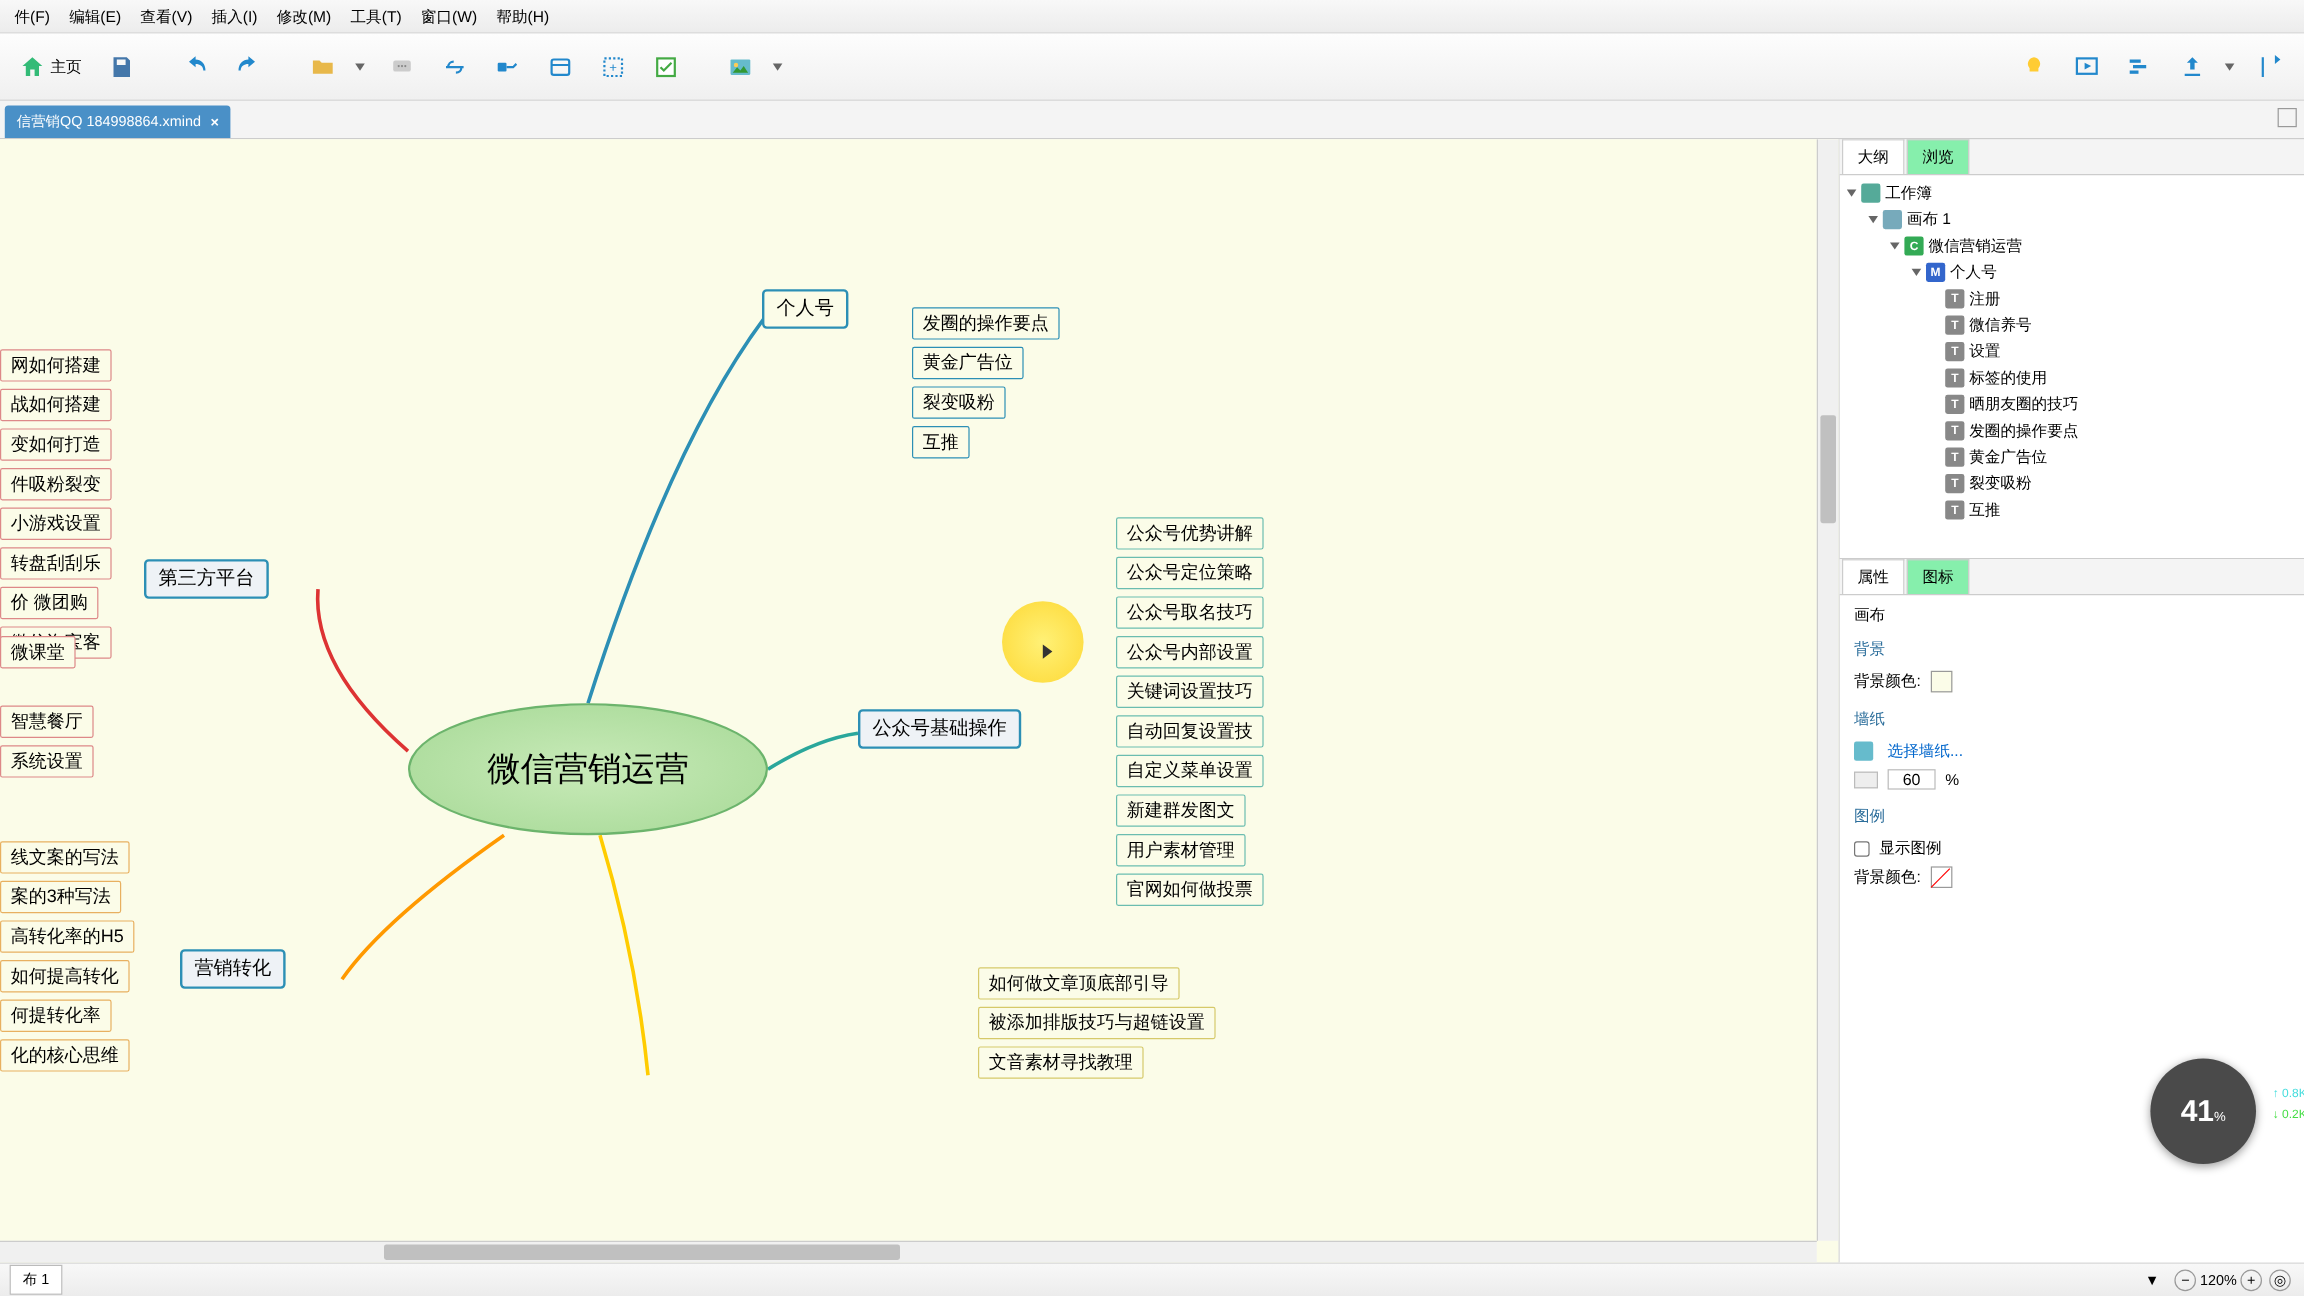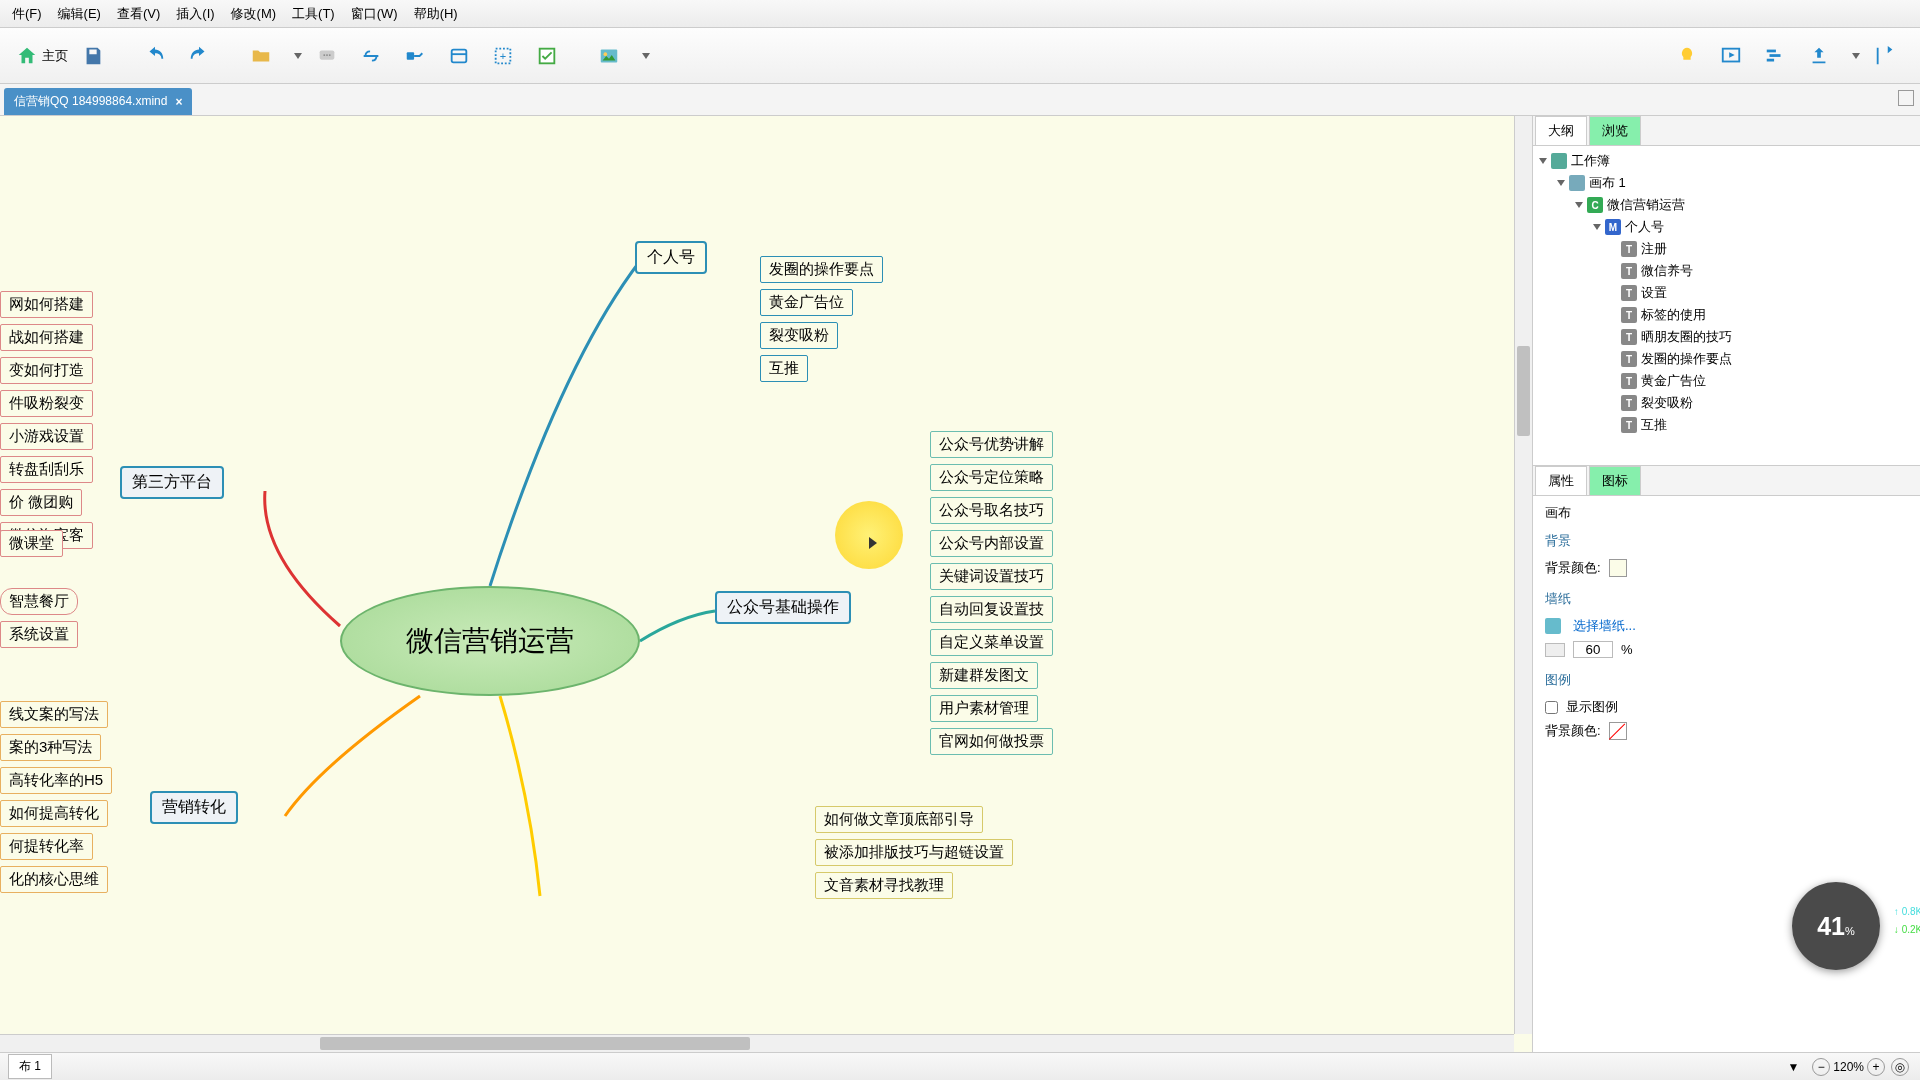--- a/index.html
+++ b/index.html
@@ -1,20 +1,20 @@
 <!DOCTYPE html>
 <html><head>
 <meta charset="utf-8">
 <style>
 *{box-sizing:border-box;margin:0;padding:0;}
 body{font-family:"Microsoft YaHei",Arial,sans-serif;font-size:13px;background:#fff;overflow:hidden;width:1920px;height:1080px;position:relative;}
 .menubar{height:28px;background:linear-gradient(#f8f8f8,#ececec);border-bottom:1px solid #ccc;display:flex;align-items:center;padding:0 4px;}
 .menubar span{padding:3px 8px;cursor:default;}
 .toolbar{height:56px;background:linear-gradient(#fdfdfd,#f0f0f0);border-bottom:1px solid #ccc;display:flex;align-items:center;padding:0 8px;gap:6px;}
-.tbtn{width:38px;height:38px;display:flex;align-items:center;justify-content:flex-start;border-radius:3px;cursor:pointer;}
+.tbtn{width:38px;height:38px;display:flex;align-items:center;justify-content:center;border-radius:3px;cursor:pointer;}
 .tbtn svg{width:22px;height:22px;}
 .tsep{width:12px;}
 .tspacer{flex:1;}
 .tabs{height:32px;background:#f4f4f4;border-bottom:1px solid #ccc;display:flex;align-items:end;padding-left:4px;position:relative;}
 .tab{background:#4a90c7;color:#fff;padding:5px 10px;border-radius:3px 3px 0 0;display:flex;align-items:center;gap:8px;font-size:12px;}
 .tab .close{cursor:pointer;font-weight:bold;}
 .maxbtn{position:absolute;right:6px;top:6px;width:16px;height:16px;border:1px solid #999;cursor:pointer;}
 .main{display:flex;height:calc(100% - 28px - 56px - 32px - 28px);}
 .canvas-wrap{flex:1;position:relative;background:#fbfce8;overflow:hidden;}
 .node{position:absolute;background:#fbfce8;border:2px solid #2c8fb5;border-radius:4px;padding:4px 10px;font-size:16px;white-space:nowrap;}
@@ -205,21 +205,21 @@
 <div id="tc">
         <div class="node-box" style="left: 0px; top: 175px; border-color: rgb(221, 136, 136);">网如何搭建</div>
         <div class="node-box" style="left: 0px; top: 208px; border-color: rgb(221, 136, 136);">战如何搭建</div>
         <div class="node-box" style="left: 0px; top: 241px; border-color: rgb(221, 136, 136);">变如何打造</div>
         <div class="node-box" style="left: 0px; top: 274px; border-color: rgb(221, 136, 136);">件吸粉裂变</div>
         <div class="node-box" style="left: 0px; top: 307px; border-color: rgb(221, 136, 136);">小游戏设置</div>
         <div class="node-box" style="left: 0px; top: 340px; border-color: rgb(221, 136, 136);">转盘刮刮乐</div>
         <div class="node-box" style="left: 0px; top: 373px; border-color: rgb(221, 136, 136);">价 微团购</div>
         <div class="node-box" style="left: 0px; top: 406px; border-color: rgb(221, 136, 136);">微信淘宝客</div>
         <div class="node-box" style="left: 0px; top: 414px; border-color: rgb(221, 136, 136);">微课堂</div>
-        <div class="node-box" style="left: 0px; top: 472px; border-color: rgb(221, 136, 136); border-radius: 12px;">智慧餐厅</div>
+        <div class="node-box" style="left: 0px; top: 472px; border-color: rgb(221, 136, 136);">智慧餐厅</div>
         <div class="node-box" style="left: 0px; top: 505px; border-color: rgb(221, 136, 136);">系统设置</div>
       </div>
 <div class="node" style="left:150px;top:675px;background:#eef2f6;">营销转化</div>
 <div id="cc">
         <div class="node-box" style="left: 0px; top: 585px; border-color: rgb(232, 176, 96);">线文案的写法</div>
         <div class="node-box" style="left: 0px; top: 618px; border-color: rgb(232, 176, 96);">案的3种写法</div>
         <div class="node-box" style="left: 0px; top: 651px; border-color: rgb(232, 176, 96);">高转化率的H5</div>
         <div class="node-box" style="left: 0px; top: 684px; border-color: rgb(232, 176, 96);">如何提高转化</div>
         <div class="node-box" style="left: 0px; top: 717px; border-color: rgb(232, 176, 96);">何提转化率</div>
         <div class="node-box" style="left: 0px; top: 750px; border-color: rgb(232, 176, 96);">化的核心思维</div>

